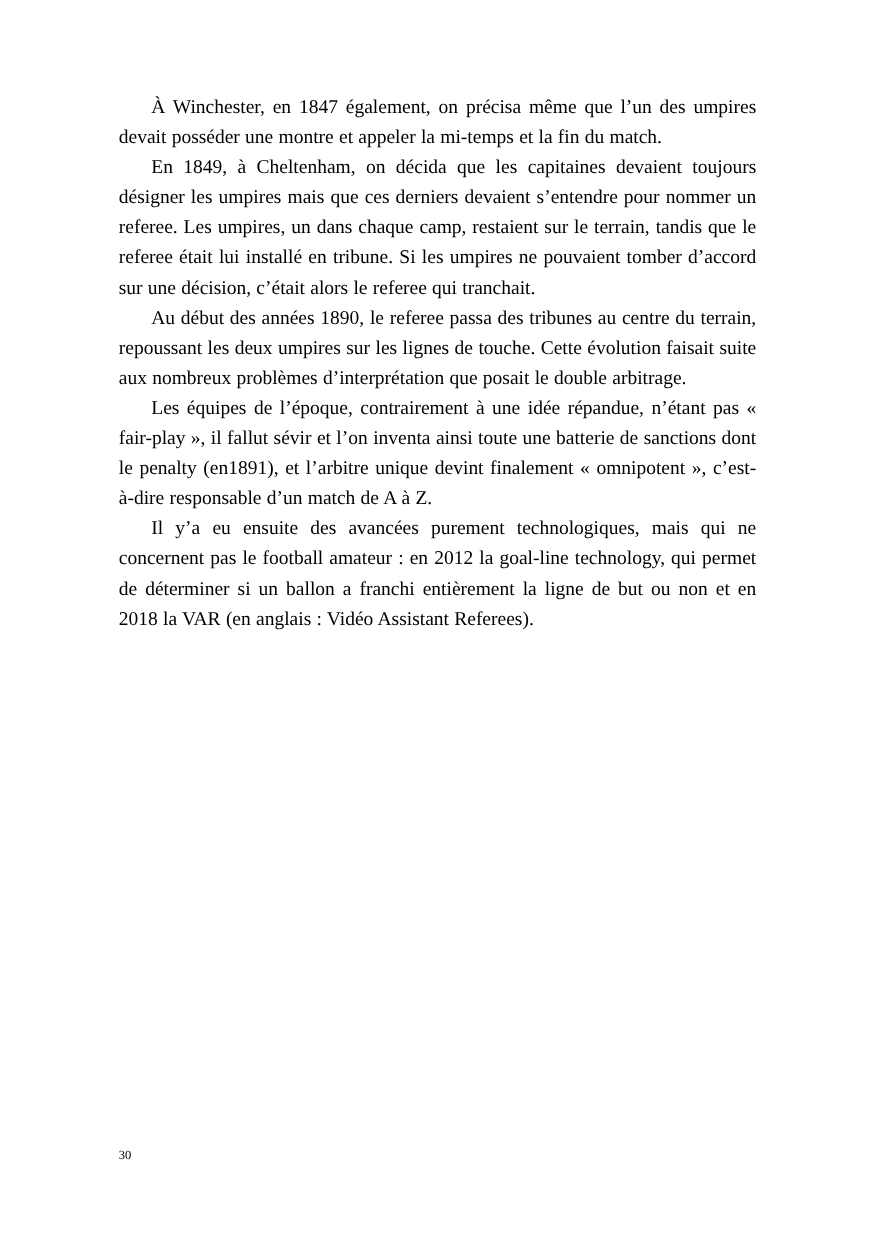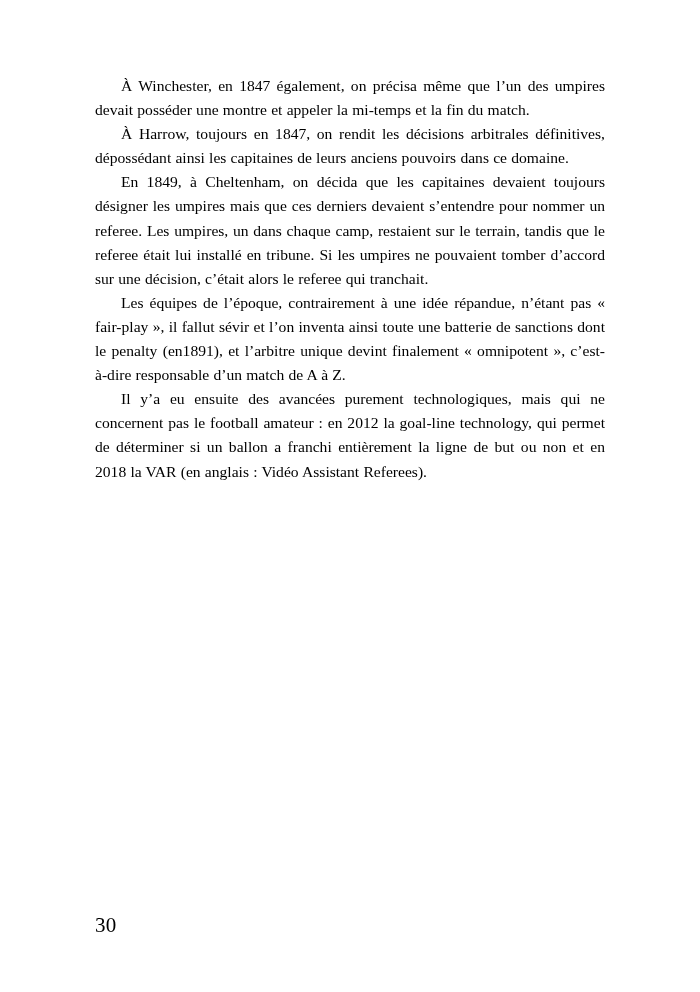--- a/index.html
+++ b/index.html
@@ -40,33 +40,33 @@
   }
 
   .para + .para {
     margin-top: 0;
   }
 
   .page-number {
     position: absolute;
     left: 95px;
     top: 915px;
-    font-size: 21px;
+    font-size: 10px;
     line-height: 20px;
     letter-spacing: 0.01em;
   }
 </style>
 </head>
 <body>
 
 <div class="page">
 
   <div class="text-block">
     <p class="para">À Winchester, en 1847 également, on précisa même que l’un des umpires devait posséder une montre et appeler la mi-temps et la fin du match.</p>
-    <p class="para">À Harrow, toujours en 1847, on rendit les décisions arbitrales définitives, dépossédant ainsi les capitaines de leurs anciens pouvoirs dans ce domaine.</p>
     <p class="para">En 1849, à Cheltenham, on décida que les capitaines devaient toujours désigner les umpires mais que ces derniers devaient s’entendre pour nommer un referee. Les umpires, un dans chaque camp, restaient sur le terrain, tandis que le referee était lui installé en tribune. Si les umpires ne pouvaient tomber d’accord sur une décision, c’était alors le referee qui tranchait.</p>
+    <p class="para">Au début des années 1890, le referee passa des tribunes au centre du terrain, repoussant les deux umpires sur les lignes de touche. Cette évolution faisait suite aux nombreux problèmes d’interprétation que posait le double arbitrage.</p>
     <p class="para">Les équipes de l’époque, contrairement à une idée répandue, n’étant pas « fair-play », il fallut sévir et l’on inventa ainsi toute une batterie de sanctions dont le penalty (en1891), et l’arbitre unique devint finalement « omnipotent », c’est-à-dire responsable d’un match de A à Z.</p>
     <p class="para">Il y’a eu ensuite des avancées purement technologiques, mais qui ne concernent pas le football amateur : en 2012 la goal-line technology, qui permet de déterminer si un ballon a franchi entièrement la ligne de but ou non et en 2018 la VAR (en anglais : Vidéo Assistant Referees).</p>
   </div>
 
   <div class="page-number">30</div>
 
 </div>
 
 </body></html>

